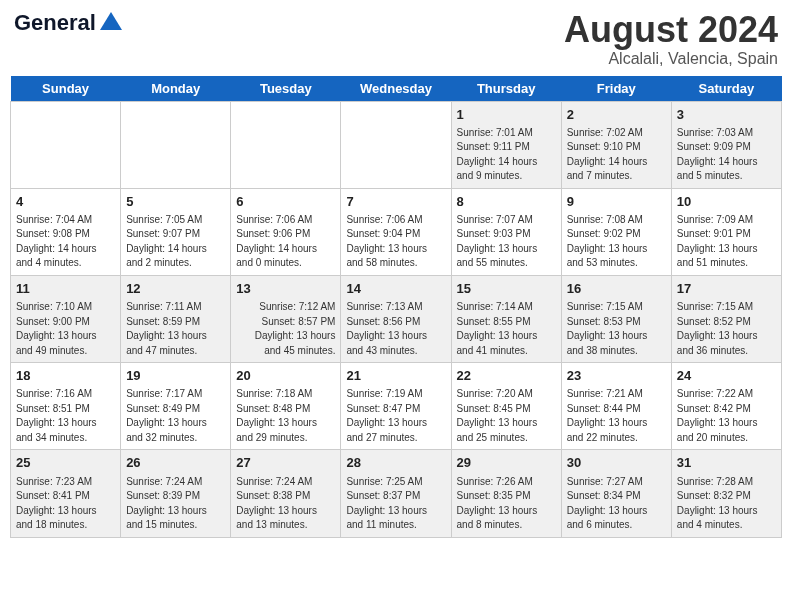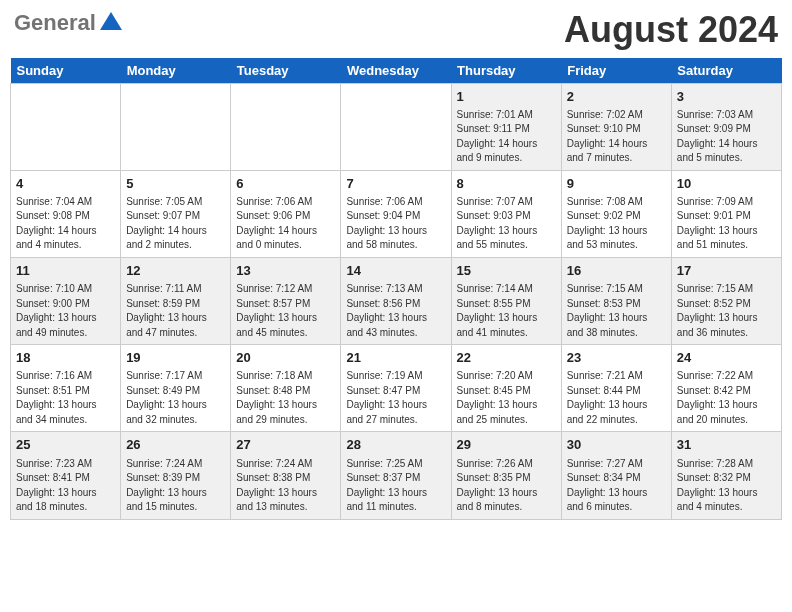--- a/index.html
+++ b/index.html
@@ -36,21 +36,21 @@
       color: #555;
     }
     table {
       width: 100%;
       border-collapse: collapse;
       font-size: 11px;
     }
     thead tr th {
       background-color: #1565c0;
       color: #fff;
-      text-align: left;
+      text-align: center;
       padding: 5px 6px;
       font-size: 13px;
       font-weight: bold;
     }
     tbody tr td {
       border: 1px solid #ccc;
       vertical-align: top;
       padding: 4px 5px;
       width: calc(100% / 7);
       min-height: 80px;
@@ -78,29 +78,30 @@
       background-color: inherit;
     }
   </style>
 </head>
 <body>
 
 <div class="header">
   <div class="logo">
     <div>
       <div style="display:flex;align-items:center;">
-        <span style="font-size:22px;font-weight:bold;color:#737373;">General</span>
+        <span style="font-size:22px;font-weight:bold;color:#0f172a;">General</span>
         <svg width="26" height="26" viewBox="0 0 26 26" style="margin:0 2px;">
           <polygon points="13,2 24,20 2,20" fill="#1565c0"></polygon>
         </svg>
       </div>
     </div>
   </div>
   <div class="title-block">
     <div class="month-year">August 2024</div>
+    <div class="location">Alcalali, Valencia, Spain</div>
   </div>
 </div>
 
 <table>
   <thead>
     <tr>
     <th>Sunday</th>
         <th>Monday</th>
         <th>Tuesday</th>
         <th>Wednesday</th>
@@ -198,21 +199,21 @@
         </td>
         <td>
           <span class="day-num">12</span>
           <div class="day-info" style="white-space: pre-line;">Sunrise: 7:11 AM
 Sunset: 8:59 PM
 Daylight: 13 hours
 and 47 minutes.</div>
         </td>
         <td>
           <span class="day-num">13</span>
-          <div class="day-info" style="white-space: pre-line;">Sunrise: 7:12 AM
+          <div class="day-info" style="white-space: pre-line; text-align: right;">Sunrise: 7:12 AM
 Sunset: 8:57 PM
 Daylight: 13 hours
 and 45 minutes.</div>
         </td>
         <td>
           <span class="day-num">14</span>
           <div class="day-info" style="white-space: pre-line;">Sunrise: 7:13 AM
 Sunset: 8:56 PM
 Daylight: 13 hours
 and 43 minutes.</div>

